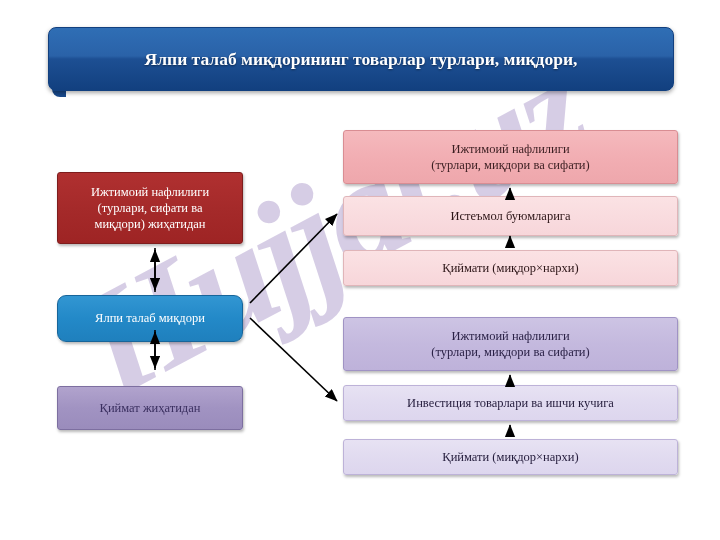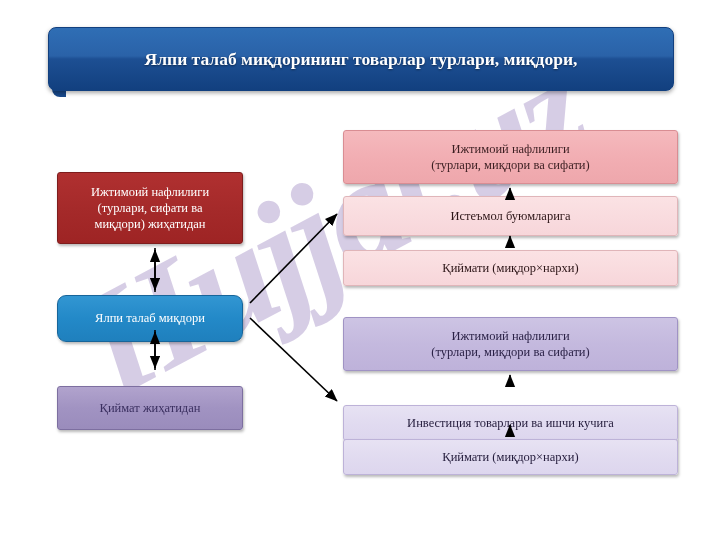--- a/index.html
+++ b/index.html
@@ -125,21 +125,21 @@
   
   #box-social-left   { left: 57px;  top: 172px; width: 186px; height: 72px; }
   #box-aggregate     { left: 57px;  top: 295px; width: 186px; height: 47px; border-radius: 9px; }
   #box-value-left    { left: 57px;  top: 372px; width: 186px; height: 44px; margin-top: 14px; }
 
   #box-r1            { left: 343px; top: 130px; width: 335px; height: 54px; }
   #box-r2            { left: 343px; top: 196px; width: 335px; height: 40px; }
   #box-r3            { left: 343px; top: 250px; width: 335px; height: 36px; }
 
   #box-r4            { left: 343px; top: 317px; width: 335px; height: 54px; }
-  #box-r5            { left: 343px; top: 405px; width: 335px; height: 36px; }
+  #box-r5            { left: 343px; top: 385px; width: 335px; height: 36px; }
   #box-r6            { left: 343px; top: 439px; width: 335px; height: 36px; }
 
   
   #arrows {
     position: absolute;
     left: 0; top: 0;
     width: 720px; height: 540px;
     z-index: 7;
     pointer-events: none;
   }

